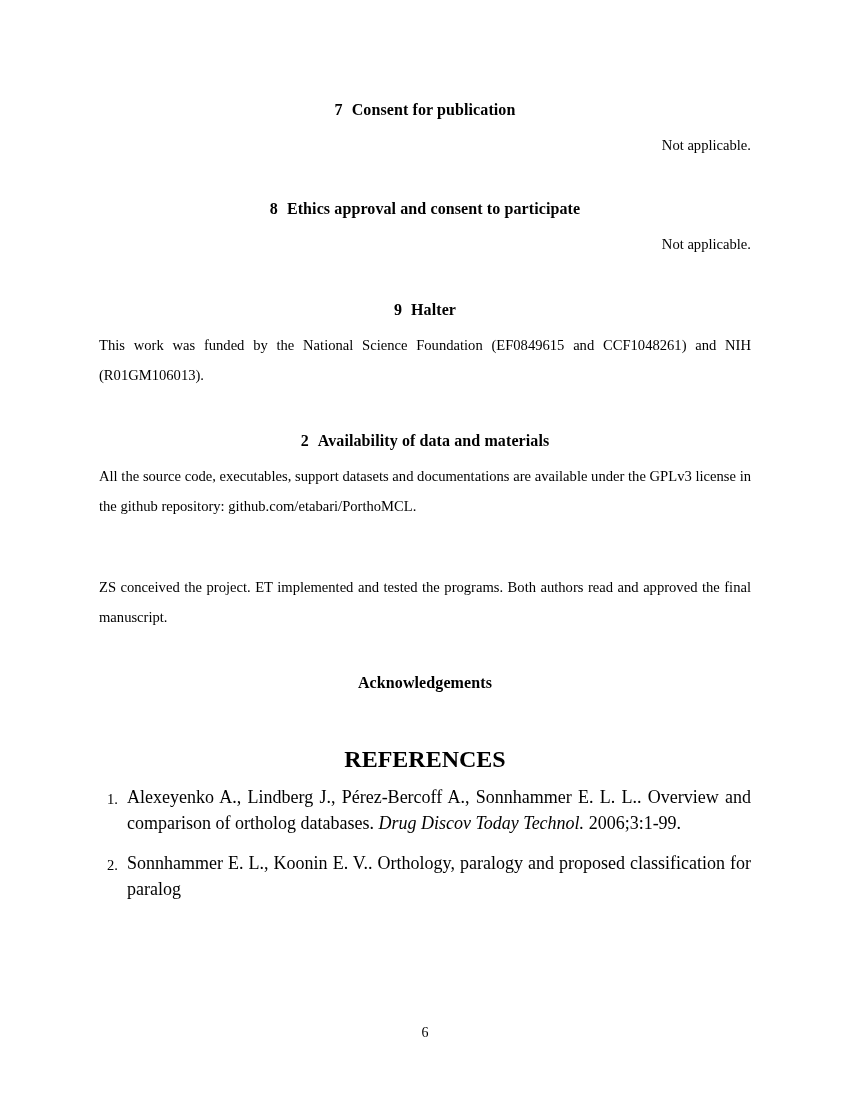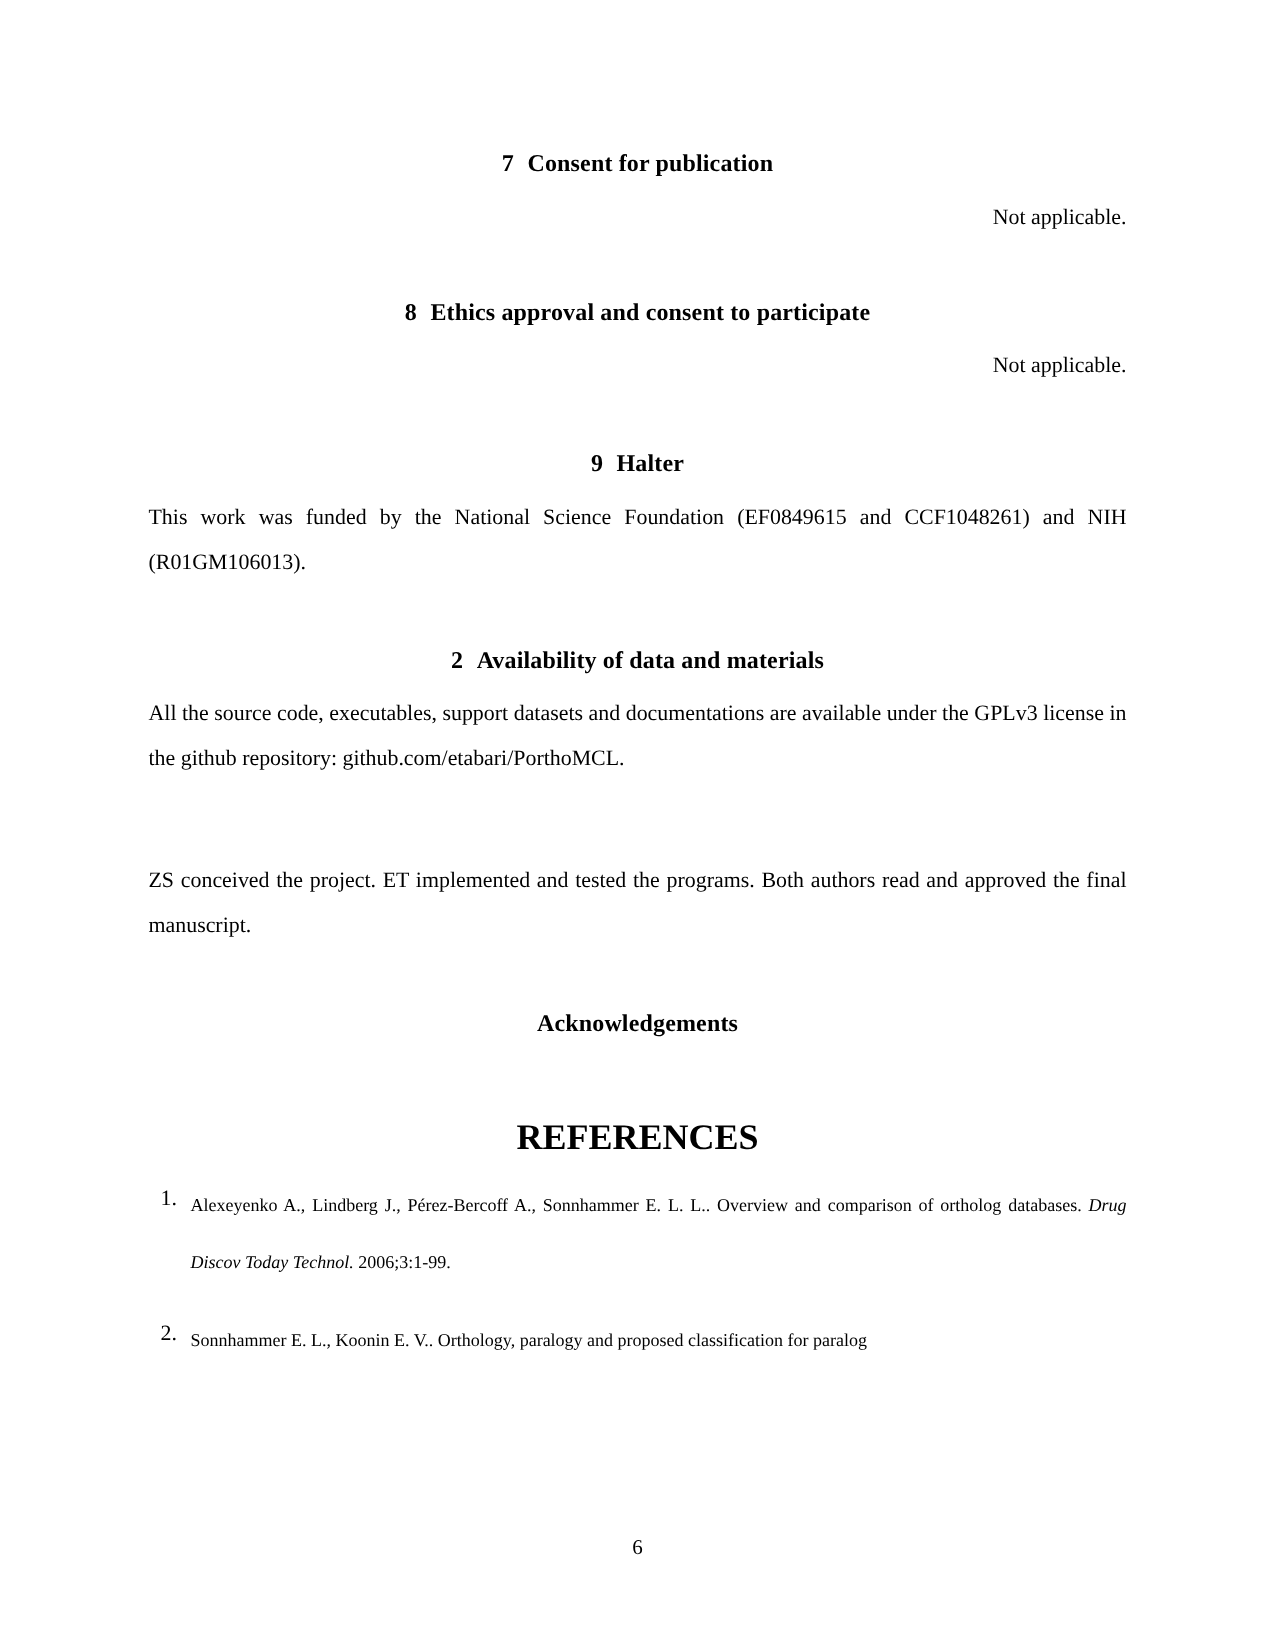--- a/index.html
+++ b/index.html
@@ -60,22 +60,22 @@
 
   ol.references {
     list-style: none;
     margin: 0;
     padding: 0;
     counter-reset: refitem;
   }
   ol.references li {
     position: relative;
     counter-increment: refitem;
-    font-size: 12px;
-    line-height: 38px;
+    font-size: 18px;
+    line-height: 26px;
     text-align: justify;
     padding-left: 28px;
     margin: 0 0 14px 0;
   }
   ol.references li::before {
     content: counter(refitem) ".";
     position: absolute;
     left: 8px;
     top: 0;
     width: 20px;

